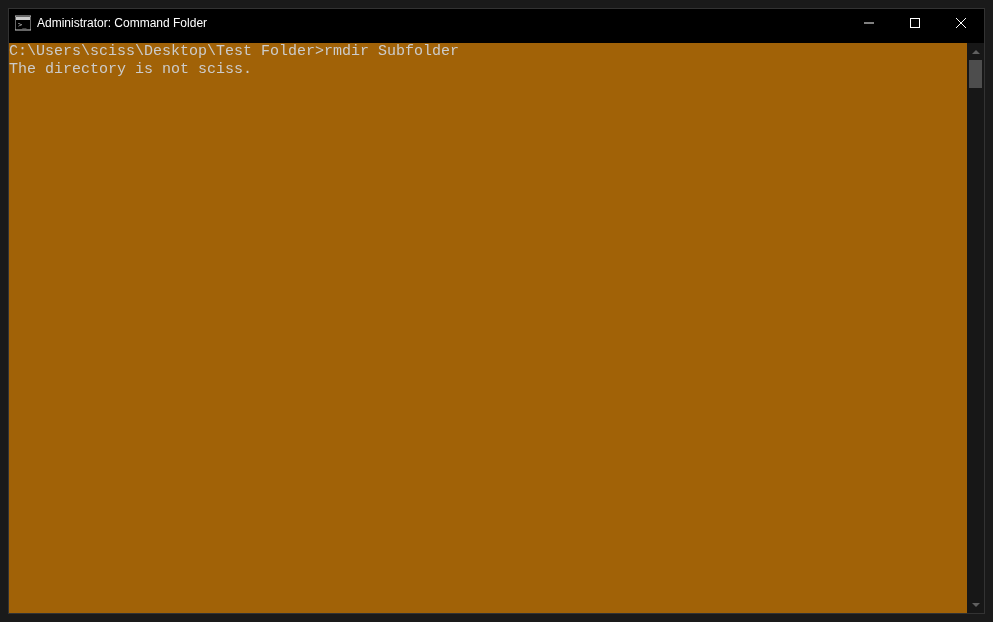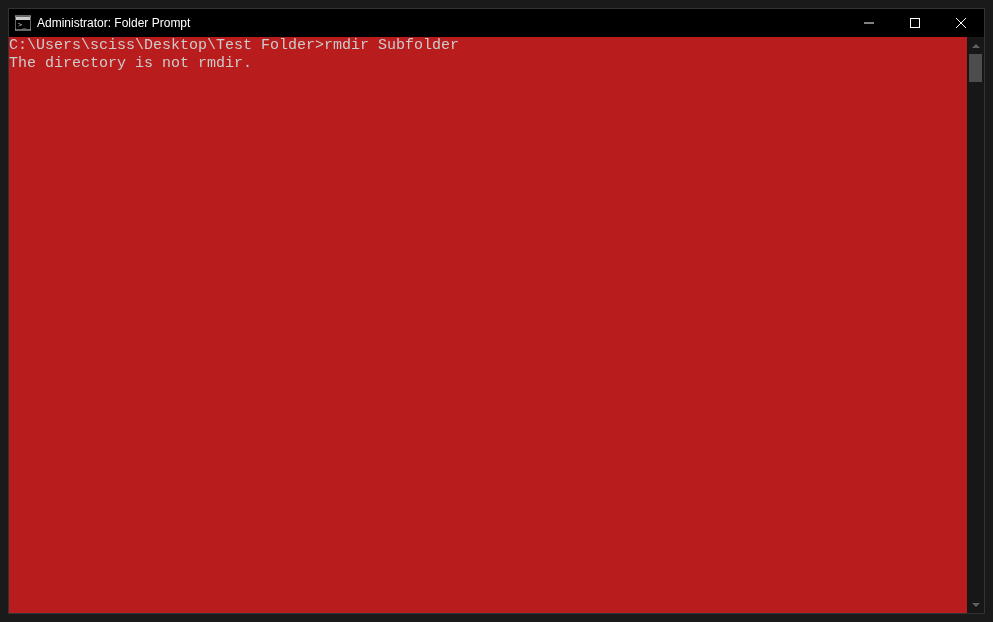--- a/index.html
+++ b/index.html
@@ -68,21 +68,22 @@
       cursor: pointer;
     }
     .titlebar-btn svg {
       width: 10px;
       height: 10px;
     }
     .content-wrap {
       flex: 1;
       display: flex;
       overflow: hidden;
-      background: #b91c1c;
+      background: #a16207;
+      margin-top: 6px;
     }
     .terminal {
       flex: 1;
       padding: 0 0 0 0;
       font-family: Consolas, 'Courier New', monospace;
       font-size: 15px;
       line-height: 18px;
       color: #cccccc;
       white-space: pre;
       overflow: hidden;
@@ -127,21 +128,21 @@
 
 <div class="window">
   <div class="titlebar">
     <span class="titlebar-icon">
       <svg viewBox="0 0 16 16">
         <rect x="0" y="1" width="16" height="14" fill="#000" stroke="#ccc" stroke-width="1"></rect>
         <rect x="1" y="2" width="14" height="3" fill="#ccc"></rect>
         <text x="3" y="12" font-size="7" fill="#ccc" font-family="monospace">&gt;_</text>
       </svg>
     </span>
-    <span class="titlebar-title">Administrator: Folder Prompt</span>
+    <span class="titlebar-title">Administrator: Command Folder</span>
     <span class="titlebar-spacer"></span>
     <div class="titlebar-controls">
       <div class="titlebar-btn">
         <svg viewBox="0 0 10 10">
             <line x1="0" y1="5" x2="10" y2="5" stroke="#fff" stroke-width="1"></line>
           </svg>
       </div>
       <div class="titlebar-btn">
         <svg viewBox="0 0 10 10">
             <rect x="0.5" y="0.5" width="9" height="9" fill="none" stroke="#fff" stroke-width="1"></rect>
@@ -149,21 +150,21 @@
       </div>
       <div class="titlebar-btn close">
         <svg viewBox="0 0 10 10">
           <line x1="0" y1="0" x2="10" y2="10" stroke="#fff" stroke-width="1"></line>
           <line x1="10" y1="0" x2="0" y2="10" stroke="#fff" stroke-width="1"></line>
         </svg>
       </div>
     </div>
   </div>
   <div class="content-wrap">
-    <div class="terminal" id="terminal"><div class="terminal-line"></div><div class="terminal-line">C:\Users\sciss\Desktop\Test Folder&gt;rmdir Subfolder</div><div class="terminal-line">The directory is not rmdir.</div><div class="terminal-line"></div></div>
+    <div class="terminal" id="terminal"><div class="terminal-line"></div><div class="terminal-line">C:\Users\sciss\Desktop\Test Folder&gt;rmdir Subfolder</div><div class="terminal-line">The directory is not sciss.</div><div class="terminal-line"></div></div>
     <div class="scrollbar">
       <div class="scrollbar-arrow">
         <svg width="8" height="4" viewBox="0 0 8 4">
             <polygon points="4,0 8,4 0,4" fill="#606060"></polygon>
           </svg>
       </div>
       <div class="scrollbar-track">
         <div class="scrollbar-thumb"></div>
       </div>
       <div class="scrollbar-arrow">

